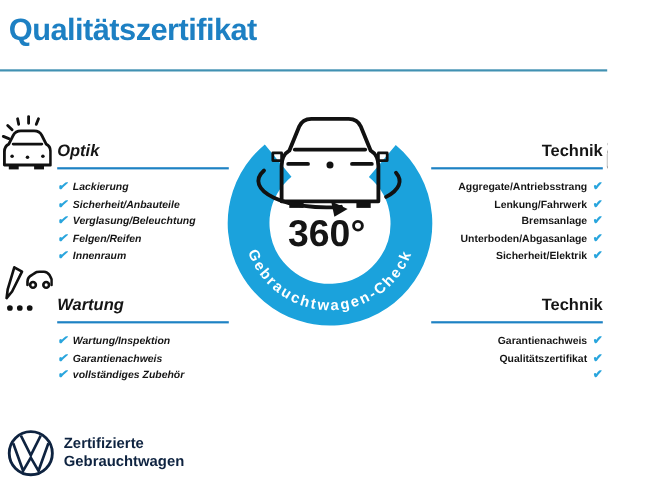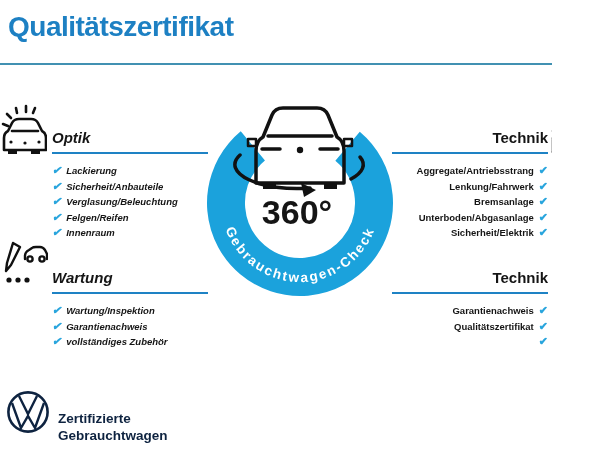--- a/index.html
+++ b/index.html
@@ -27,21 +27,21 @@
 
   .icon { position:absolute; }
   .icon-optik    { left:1px;   top:104px; }
   .icon-wartung  { left:2px;   top:240px; }
   .icon-technik  { left:551px; top:104px; }
   .icon-garantie { left:554px; top:242px; }
 
   .center-svg { position:absolute; left:200px; top:95px; }
 
   .footer-logo { position:absolute; left:6px; top:390px; }
-  .footer-text { position:absolute; left:58px; top:410px; font-size:13.5px;
+  .footer-text { position:absolute; left:58px; top:394px; font-size:13.5px;
                  font-weight:bold; color:#0e2340; line-height:17px; }
 </style>
 </head>
 <body>
 
 <div class="stage">
 
   <div class="title">Qualitätszertifikat</div>
   <div class="title-divider"></div>
 

